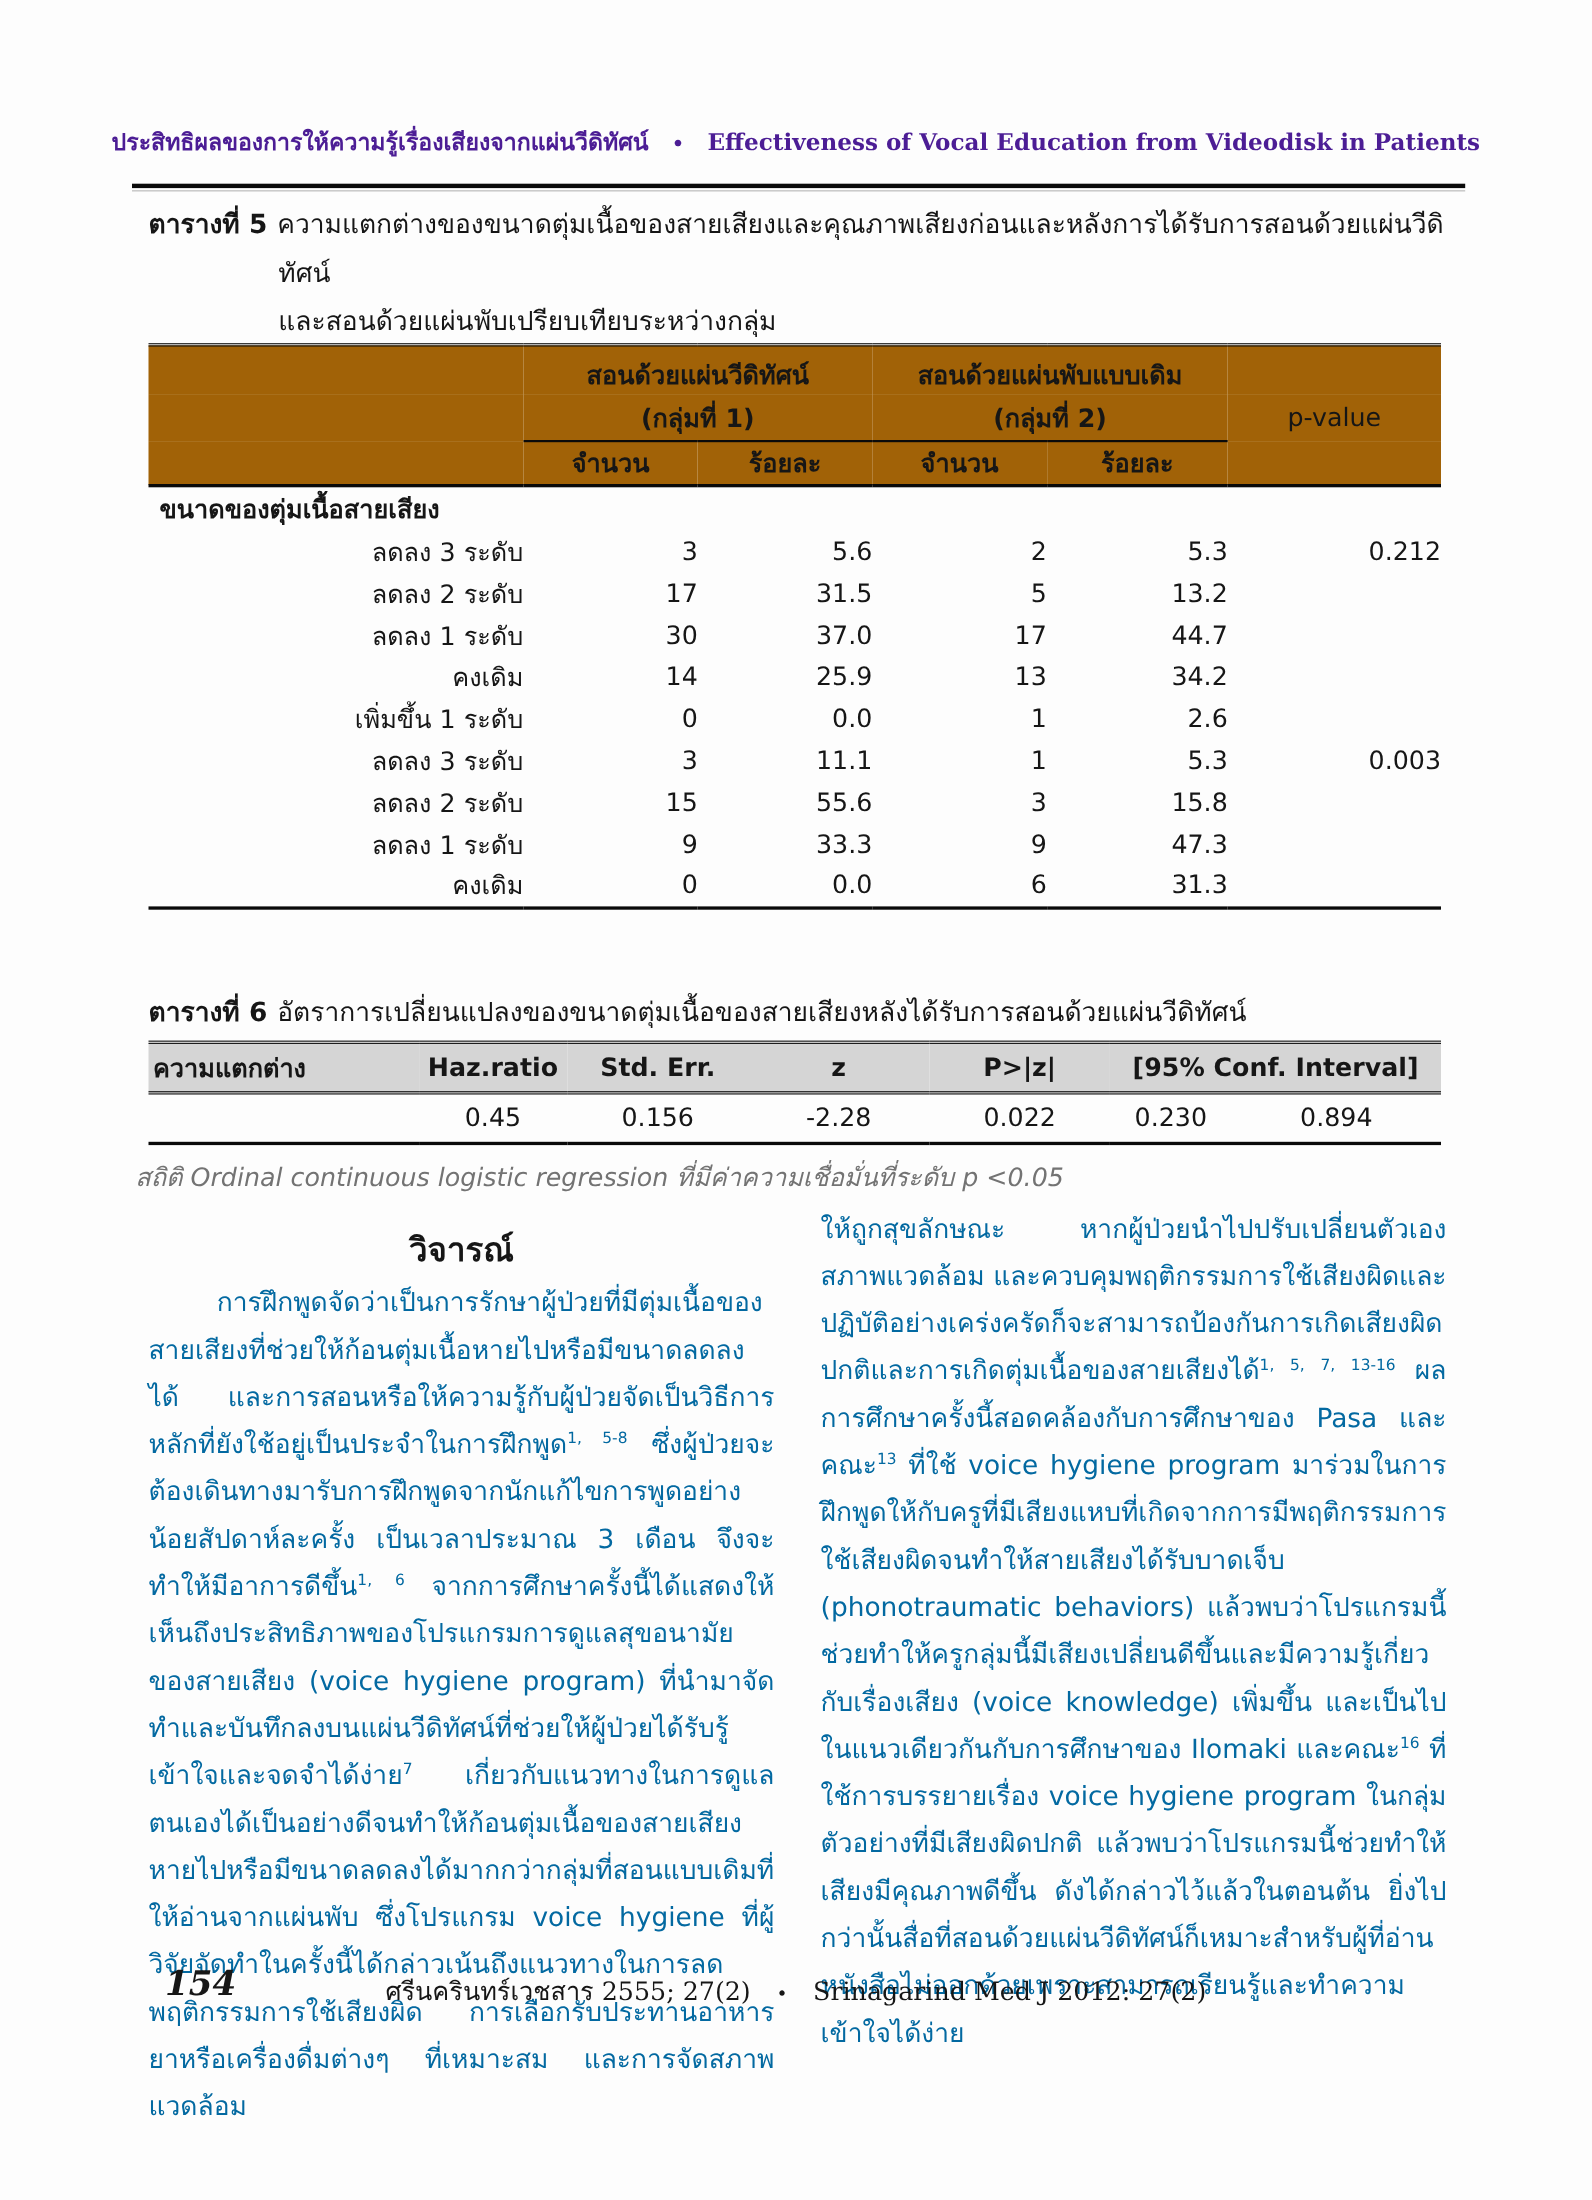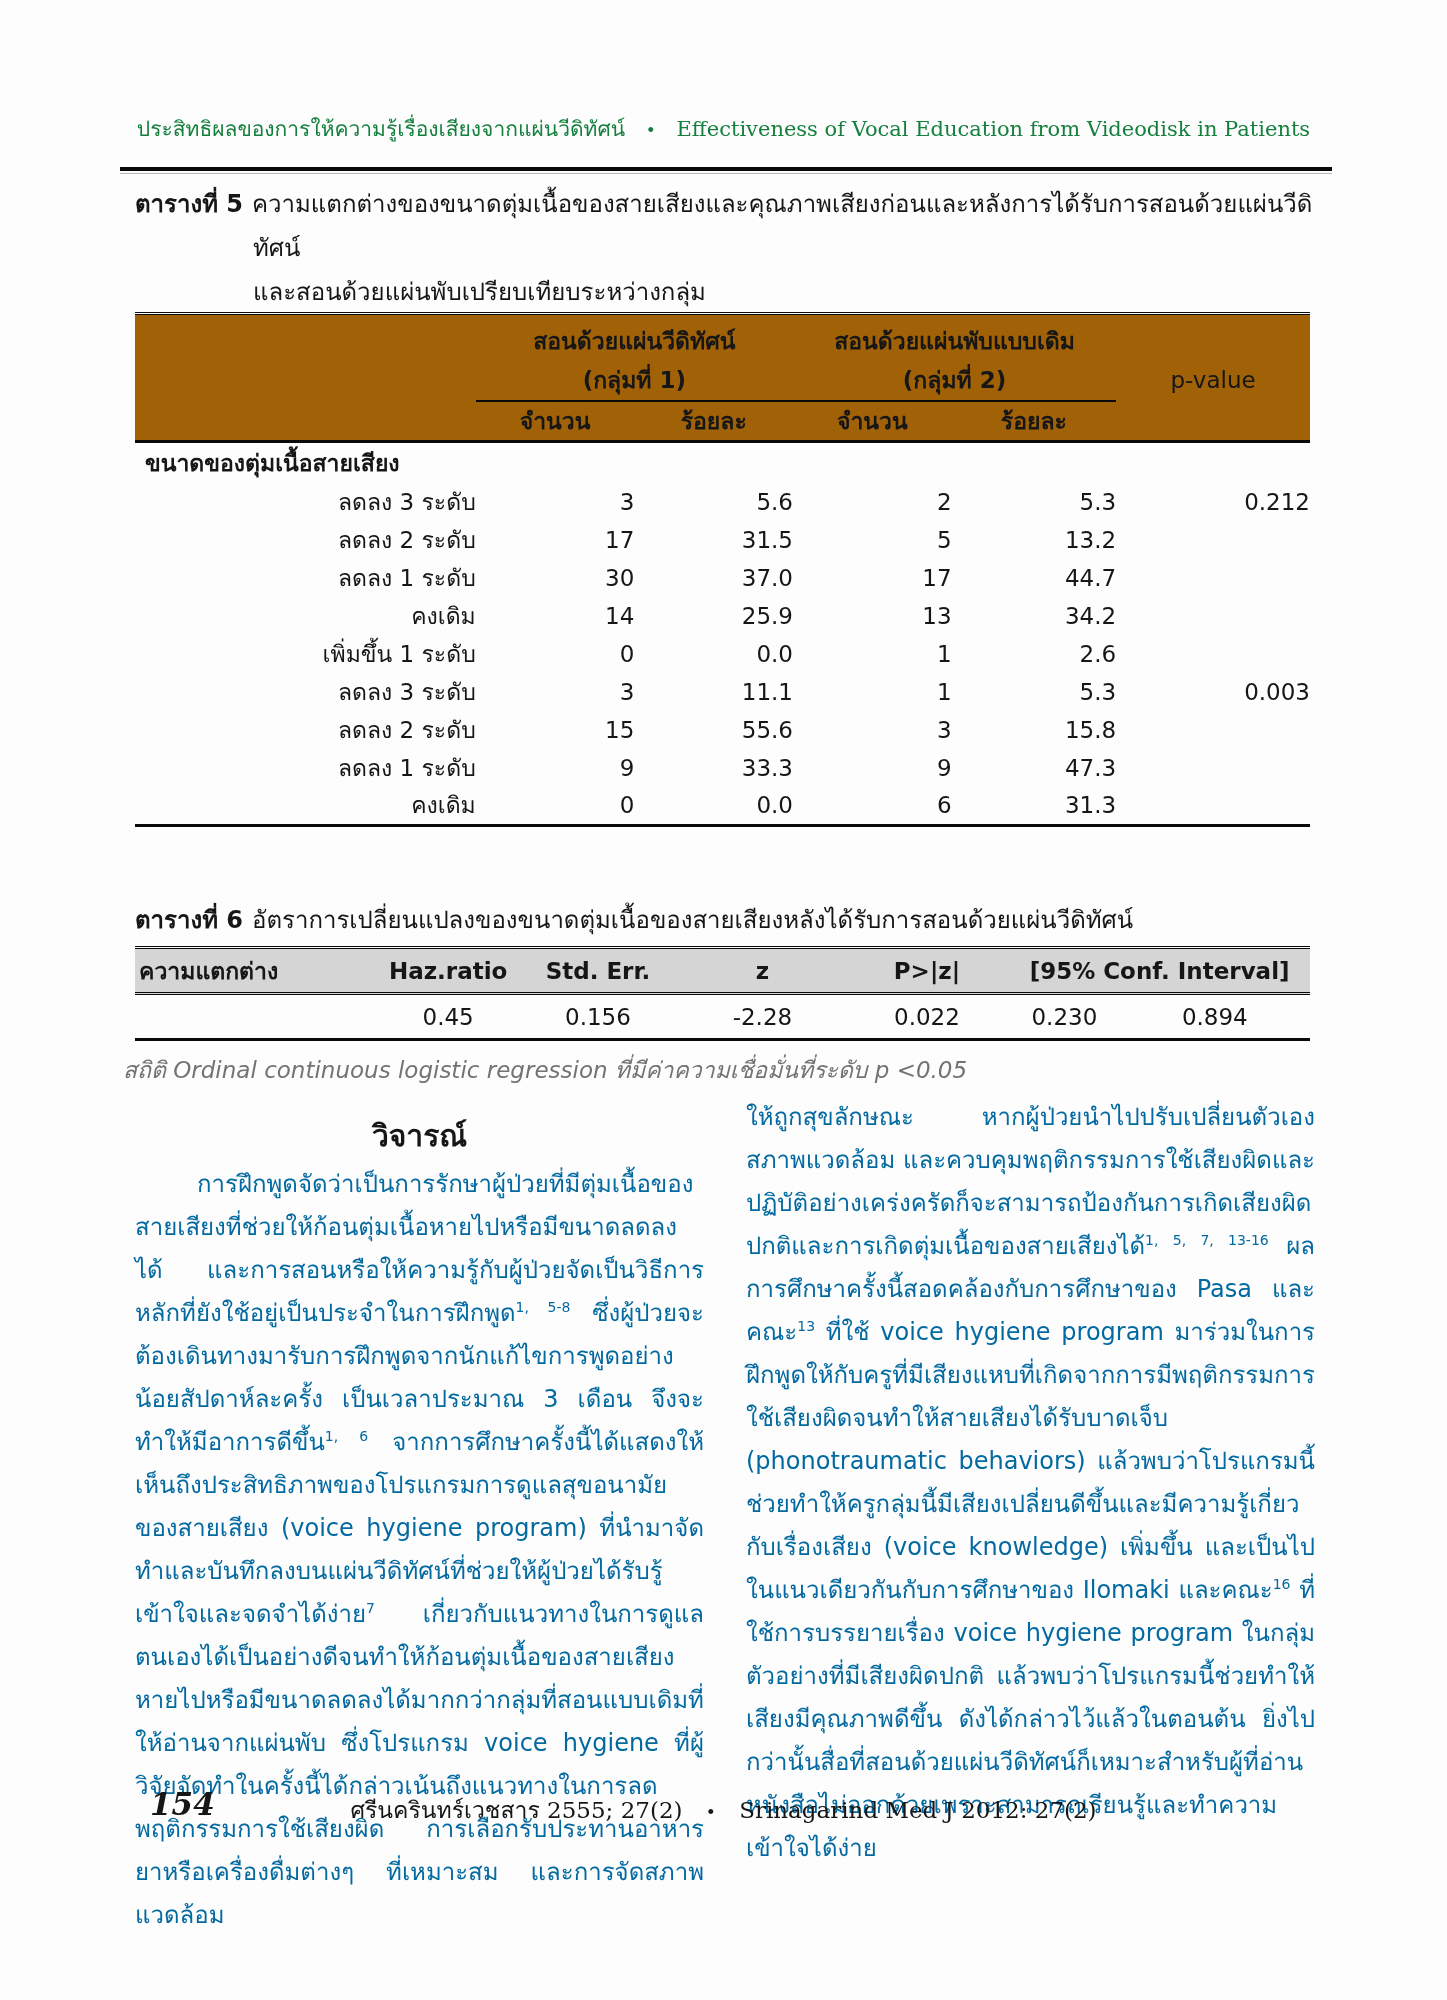--- a/index.html
+++ b/index.html
@@ -17,21 +17,22 @@
   }
 
   
   .page-header {
     position: absolute;
     top: 112px; left: 0;
     width: 100%;
     text-align: center;
     font-family: "DejaVu Serif", serif;
     font-size: 21px;
-    color: #15803d;
+    color: #4c1d95;
+    font-weight: bold;
   }
   .page-header .bullet { margin: 0 14px; font-size: 17px; }
   .header-rule {
     position: absolute;
     top: 167px; left: 120px;
     width: 1212px;
     border-top: 4px solid #0a0a0a;
     border-bottom: 1px solid #b5b5b5;
     height: 7px;
   }

